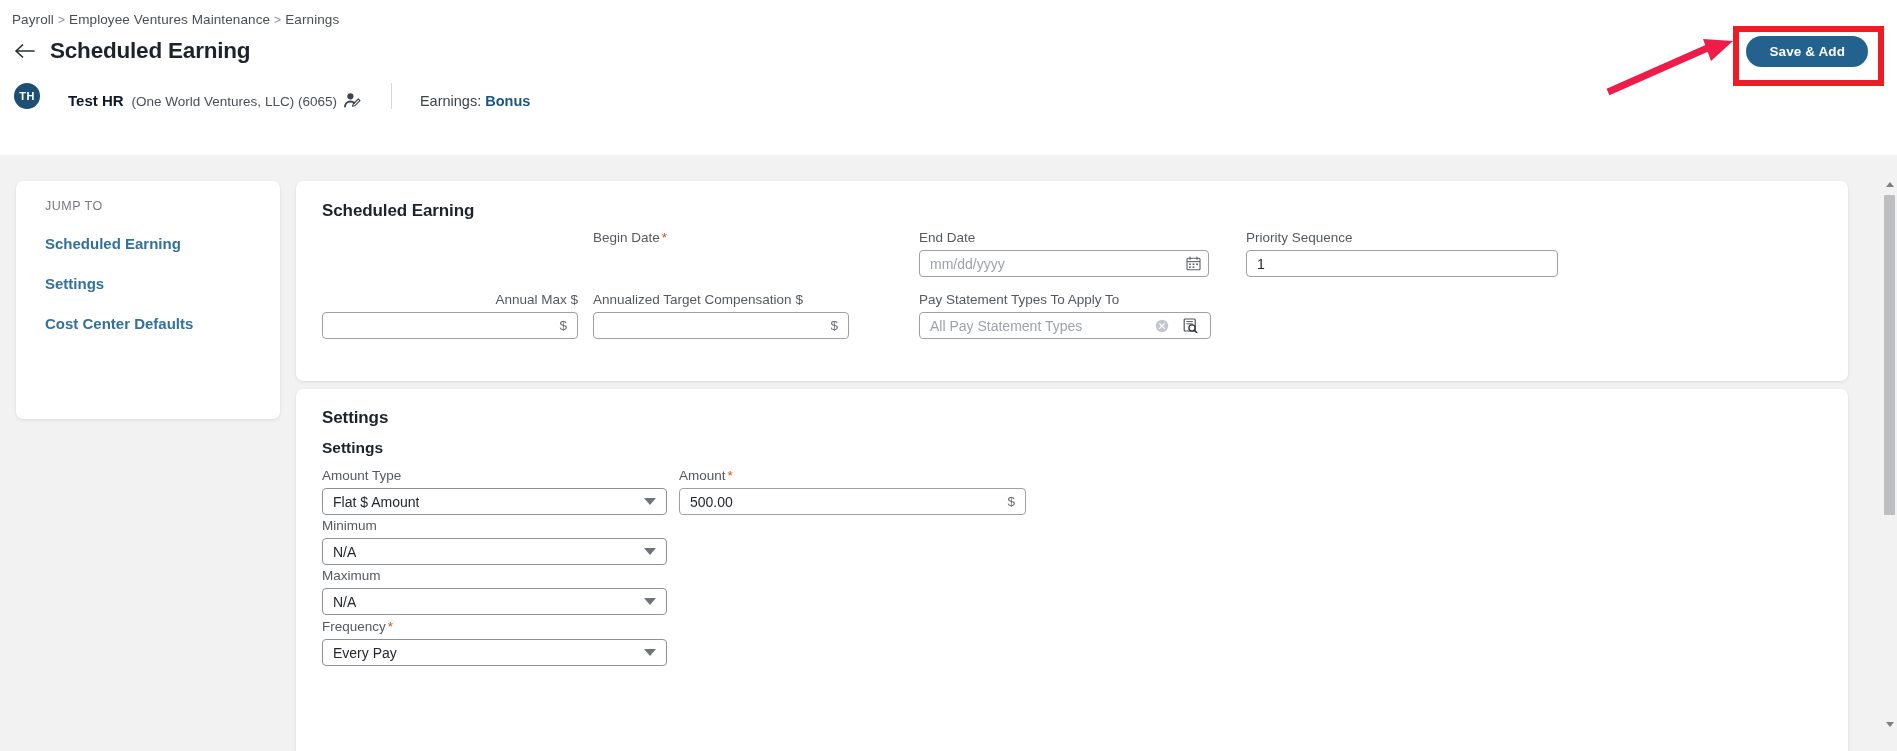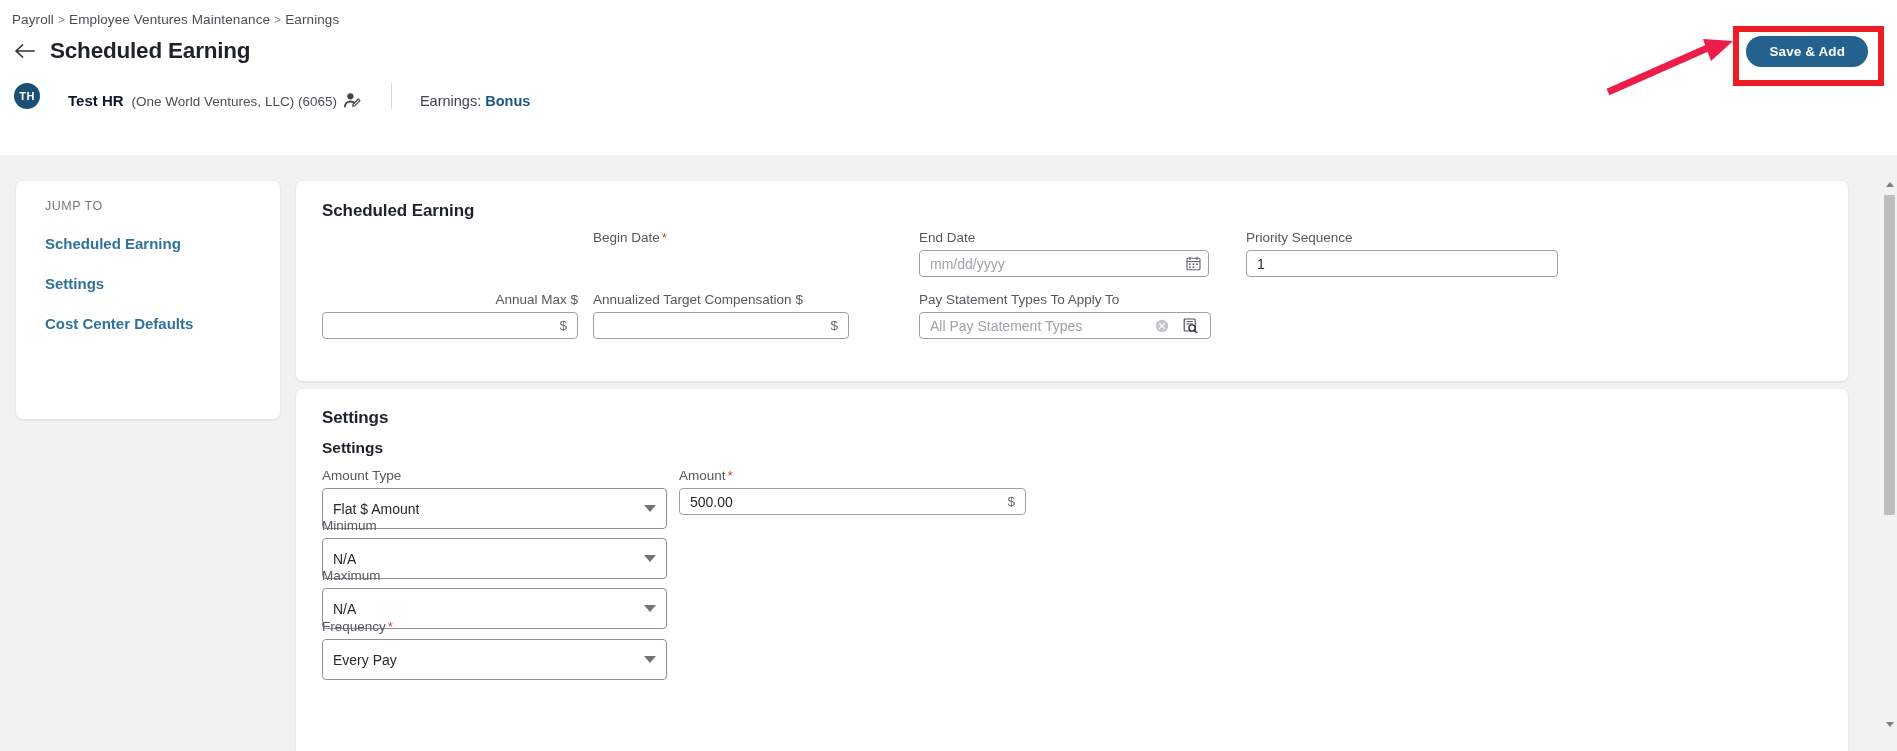--- a/index.html
+++ b/index.html
@@ -108,21 +108,21 @@
   .f-text { padding-left: 10px; font-size: 14px; color: #24282d; white-space: nowrap; overflow: hidden; }
   .f-text.ph { color: #9ea3a8; }
   .f-suffix { position: absolute; right: 10px; font-size: 13.5px; color: #6a6e73; }
 
   .f-icon { position: absolute; display: flex; align-items: center; justify-content: center; color: #5d6167; }
   .cal-icon { right: 7px; width: 15px; height: 15px; }
   .clear-icon { right: 41px; width: 14px; height: 14px; color: #b4b8bc; cursor: pointer; }
   .lookup-icon { right: 12px; width: 15px; height: 15px; cursor: pointer; }
 
   .f-select {
-    position: relative; height: 41px;
+    position: relative; height: 27px;
     border: 1px solid #8d9298; border-radius: 4px; background: #ffffff;
     display: flex; align-items: center; cursor: pointer;
   }
   .caret {
     position: absolute; right: 10px; width: 0; height: 0;
     border-left: 6px solid transparent; border-right: 6px solid transparent;
     border-top: 7px solid #6f747a;
   }
 
   

